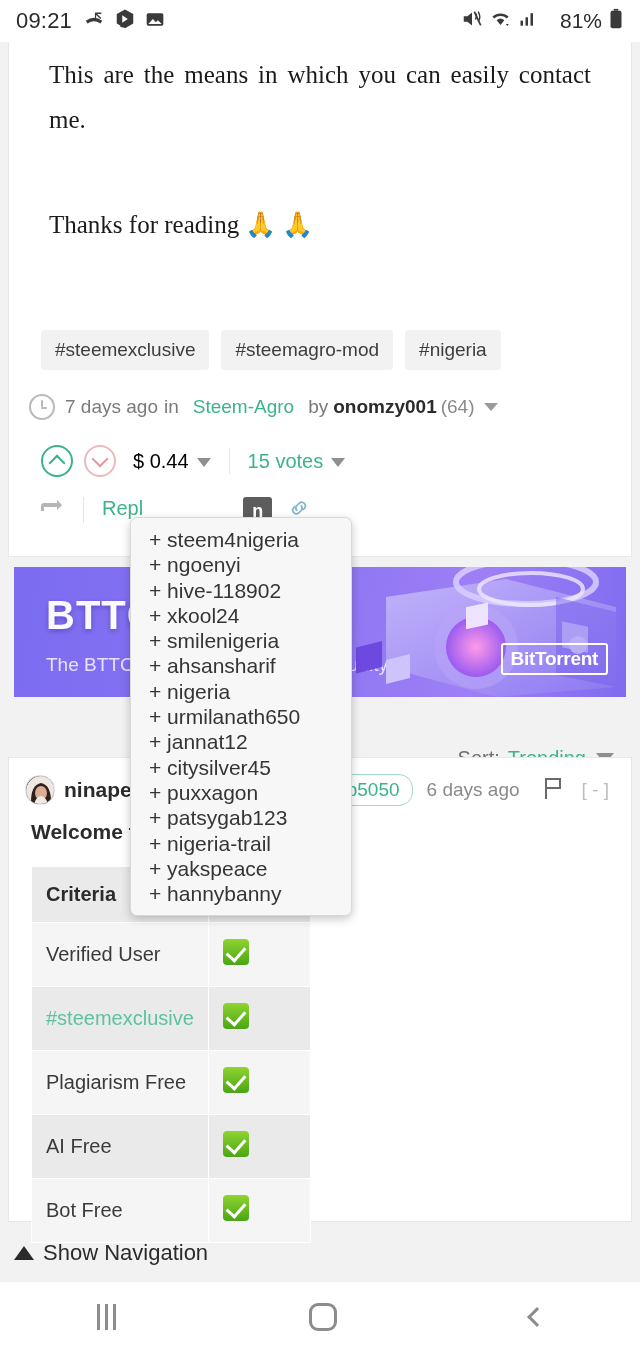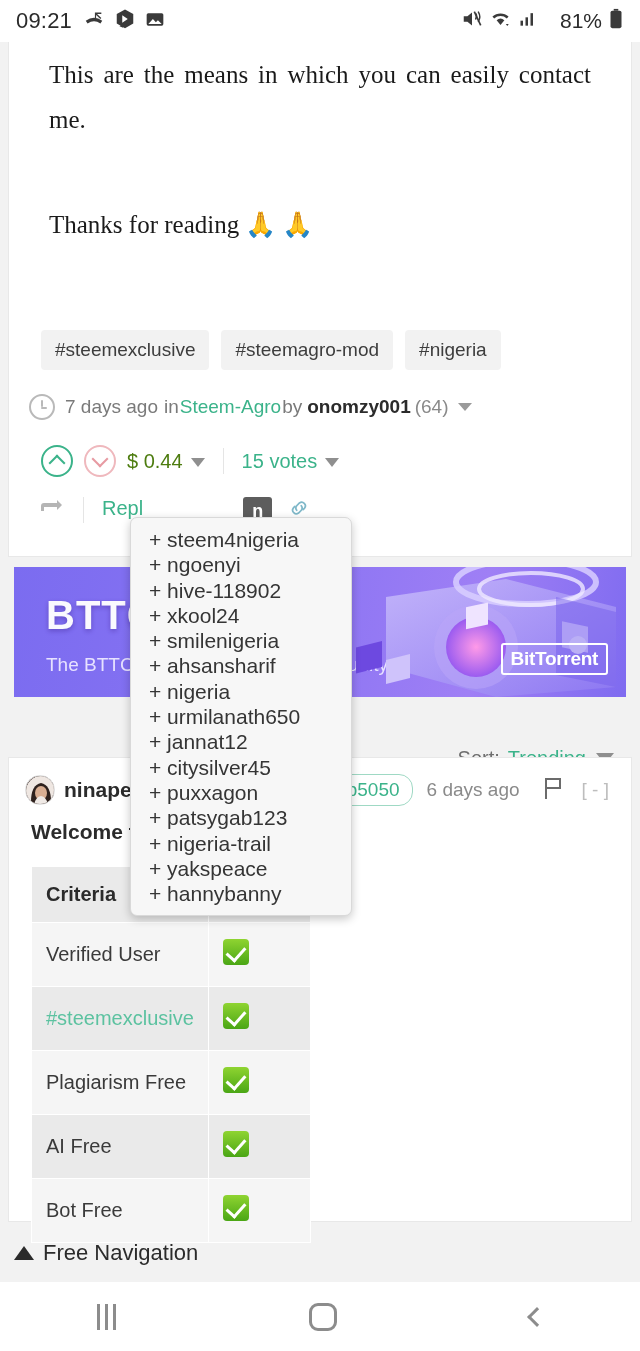--- a/index.html
+++ b/index.html
@@ -56,21 +56,21 @@
   }
   .clock {
     width:26px; height:26px; border-radius:50%; border:2px solid #b9b9b9;
     position:relative; margin-right:10px;
   }
   .clock:before, .clock:after {
     content:""; position:absolute; background:#b9b9b9; border-radius:1px;
   }
   .clock:before { width:2px; height:7px; left:10px; top:4px; }
   .clock:after { width:6px; height:2px; left:10px; top:11px; }
-  .meta .lnk { color:#3bb38a; margin:0 1px; }
+  .meta .lnk { color:#3bb38a; margin:0 14px; }
   .meta .author { color:#2b2b2b; font-weight:bold; margin:0 4px 0 5px; }
   .meta .rep { color:#8a8a8a; }
   .caret-dn {
     width:0; height:0; border-left:7px solid transparent; border-right:7px solid transparent;
     border-top:8px solid #9a9a9a; margin-left:9px;
   }
 
   
   .voterow {
     position:absolute; top:403px; left:32px; display:flex; align-items:center;
@@ -78,21 +78,21 @@
   }
   .vbtn {
     width:32px; height:32px; border-radius:50%; display:flex;
     align-items:center; justify-content:center; margin-right:11px;
   }
   .vup { border:2px solid #3bb38a; }
   .vdn { border:2px solid #efb8bd; }
   .chev { width:12px; height:12px; border-left:2.5px solid; border-top:2.5px solid; }
   .chev.up { transform:rotate(45deg); margin-top:4px; border-color:#3bb38a; }
   .chev.dn { transform:rotate(225deg); margin-bottom:4px; border-color:#e79aa2; }
-  .payout { color:#4d7c0f; }
+  .payout { color:#000000; margin-left:6px; }
   .caret-sm {
     width:0; height:0; border-left:7px solid transparent; border-right:7px solid transparent;
     border-top:9px solid #8f8f8f; margin:3px 0 0 8px;
   }
   .vdivider { width:1px; height:26px; background:#e5e5e5; margin:0 18px; }
   .votes { color:#3bb38a; }
 
   
   .actions {
     position:absolute; top:455px; left:30px; display:flex; align-items:flex-start;
@@ -426,21 +426,21 @@
           <tr>
             <td>Bot Free</td>
             <td class="c-remark"><span class="check"></span></td>
           </tr>
         </tbody>
       </table>
     </div>
 
     <div class="shownav">
       <span class="tri-up"></span>
-      <span>Free Navigation</span>
+      <span>Show Navigation</span>
     </div>
 
     <div id="voters-popup">
       <div class="vitem">+ steem4nigeria</div>
       <div class="vitem">+ ngoenyi</div>
       <div class="vitem">+ hive-118902</div>
       <div class="vitem">+ xkool24</div>
       <div class="vitem">+ smilenigeria</div>
       <div class="vitem">+ ahsansharif</div>
       <div class="vitem">+ nigeria</div>

